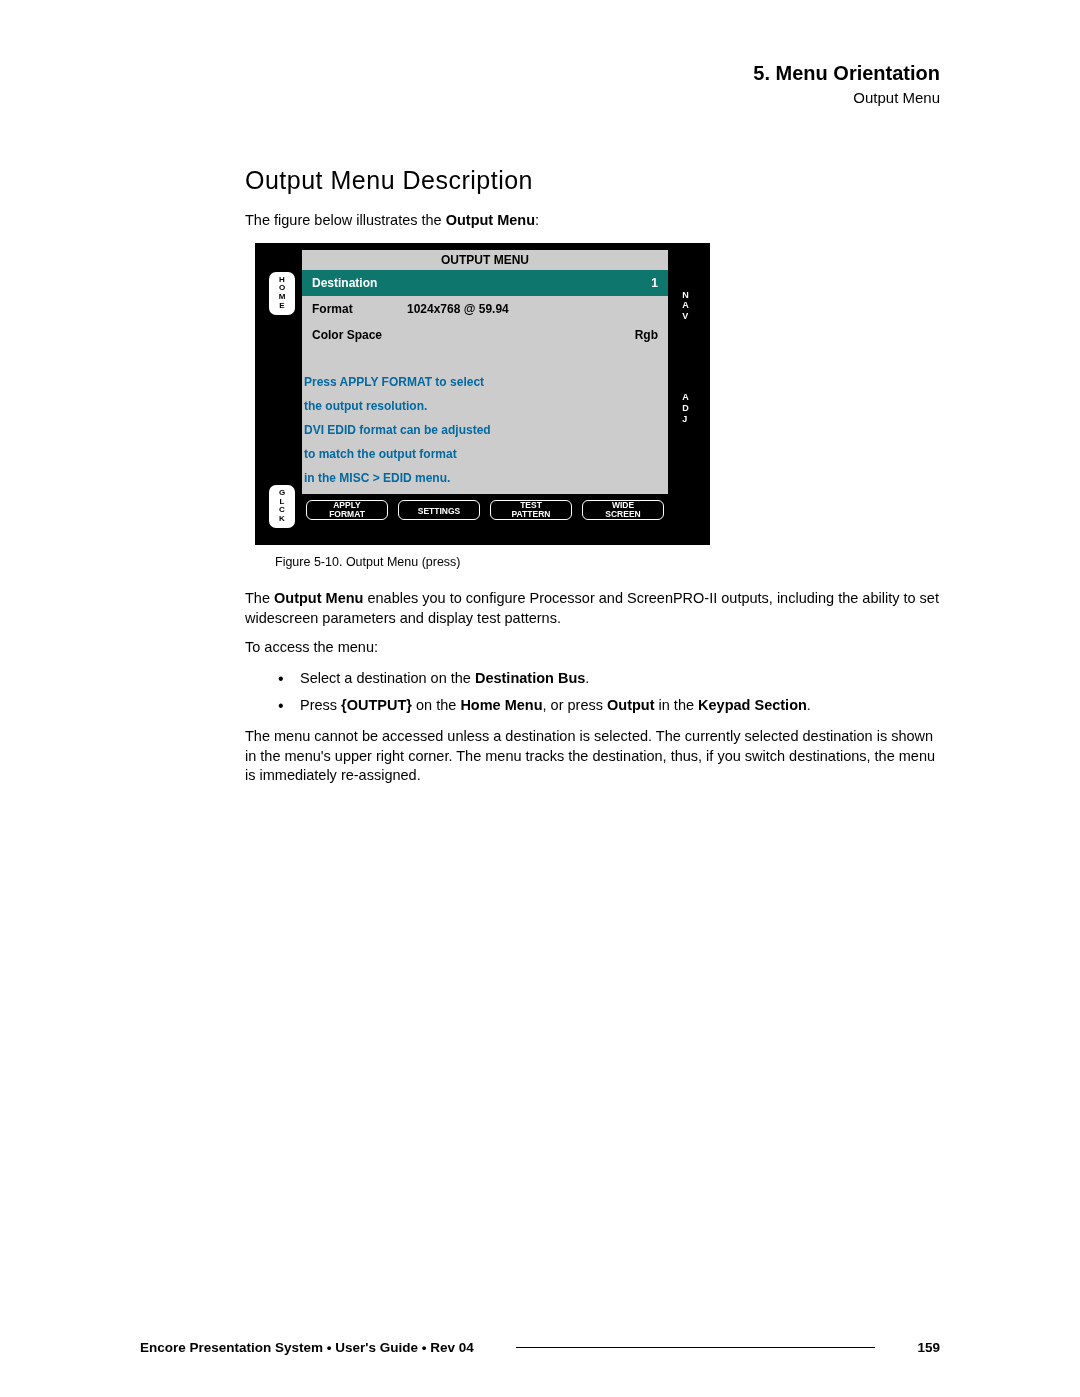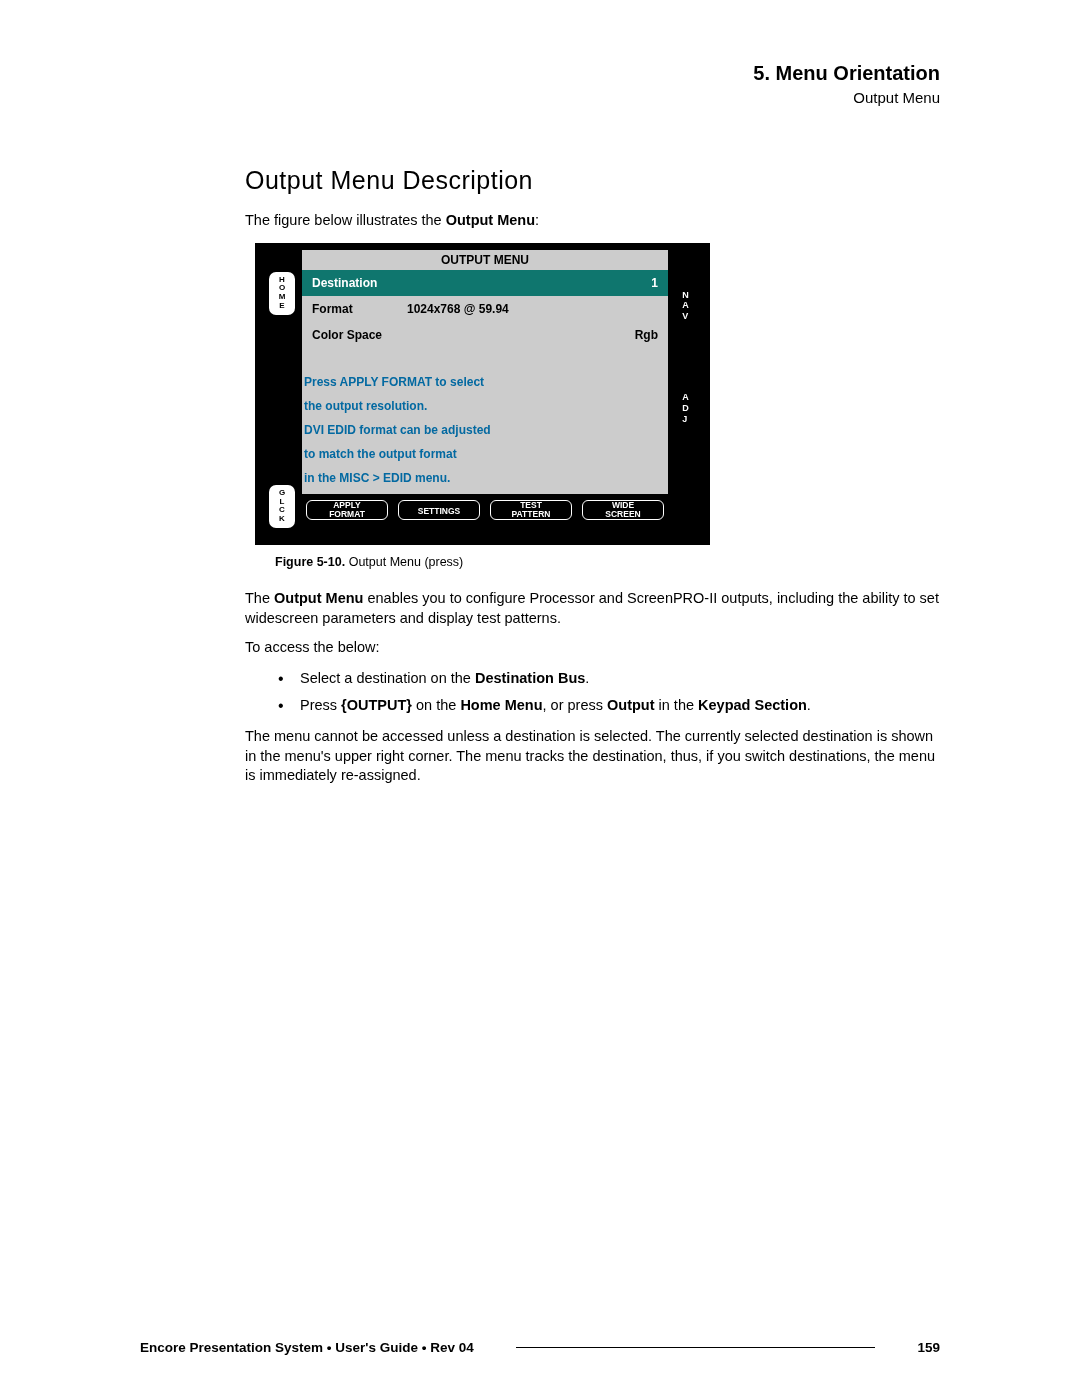--- a/index.html
+++ b/index.html
@@ -127,21 +127,21 @@
     color: #fff;
     font-size: 9px;
     font-weight: bold;
     line-height: 1.2;
   }
   .menu-right-col .adj { margin-top: 70px; }
   .fig-caption {
     font-size: 12.5px;
     margin: 10px 0 20px 30px;
   }
-  .fig-caption .fig-label { font-weight: bold; margin-top: 12px; }
+  .fig-caption .fig-label { font-weight: normal; margin-top: 12px; }
   ul.bullets {
     list-style: none;
     padding-left: 55px;
     margin: 6px 0 10px 0;
   }
   ul.bullets li {
     position: relative;
     font-size: 14.5px;
     line-height: 1.5;
     margin-bottom: 6px;
@@ -244,21 +244,21 @@
 
   <div class="fig-caption">
     <span class="fig-label">Figure 5-10.</span>
     <span>Output Menu  (press)</span>
   </div>
 
   <div class="body-text">
     <span>The </span><b>Output Menu</b><span> enables you to configure Processor and ScreenPRO-II outputs, including the ability to set widescreen parameters and display test patterns.</span>
   </div>
 
-  <div class="body-text">To access the below:</div>
+  <div class="body-text">To access the menu:</div>
 
   <ul class="bullets">
     <li>
       <span>Select a destination on the </span><b>Destination Bus</b><span>.</span>
     </li>
     <li>
       <span>Press </span><b>{OUTPUT}</b><span> on the </span><b>Home Menu</b><span>, or press </span><b>Output</b><span> in the </span><b>Keypad Section</b><span>.</span>
     </li>
   </ul>
 

